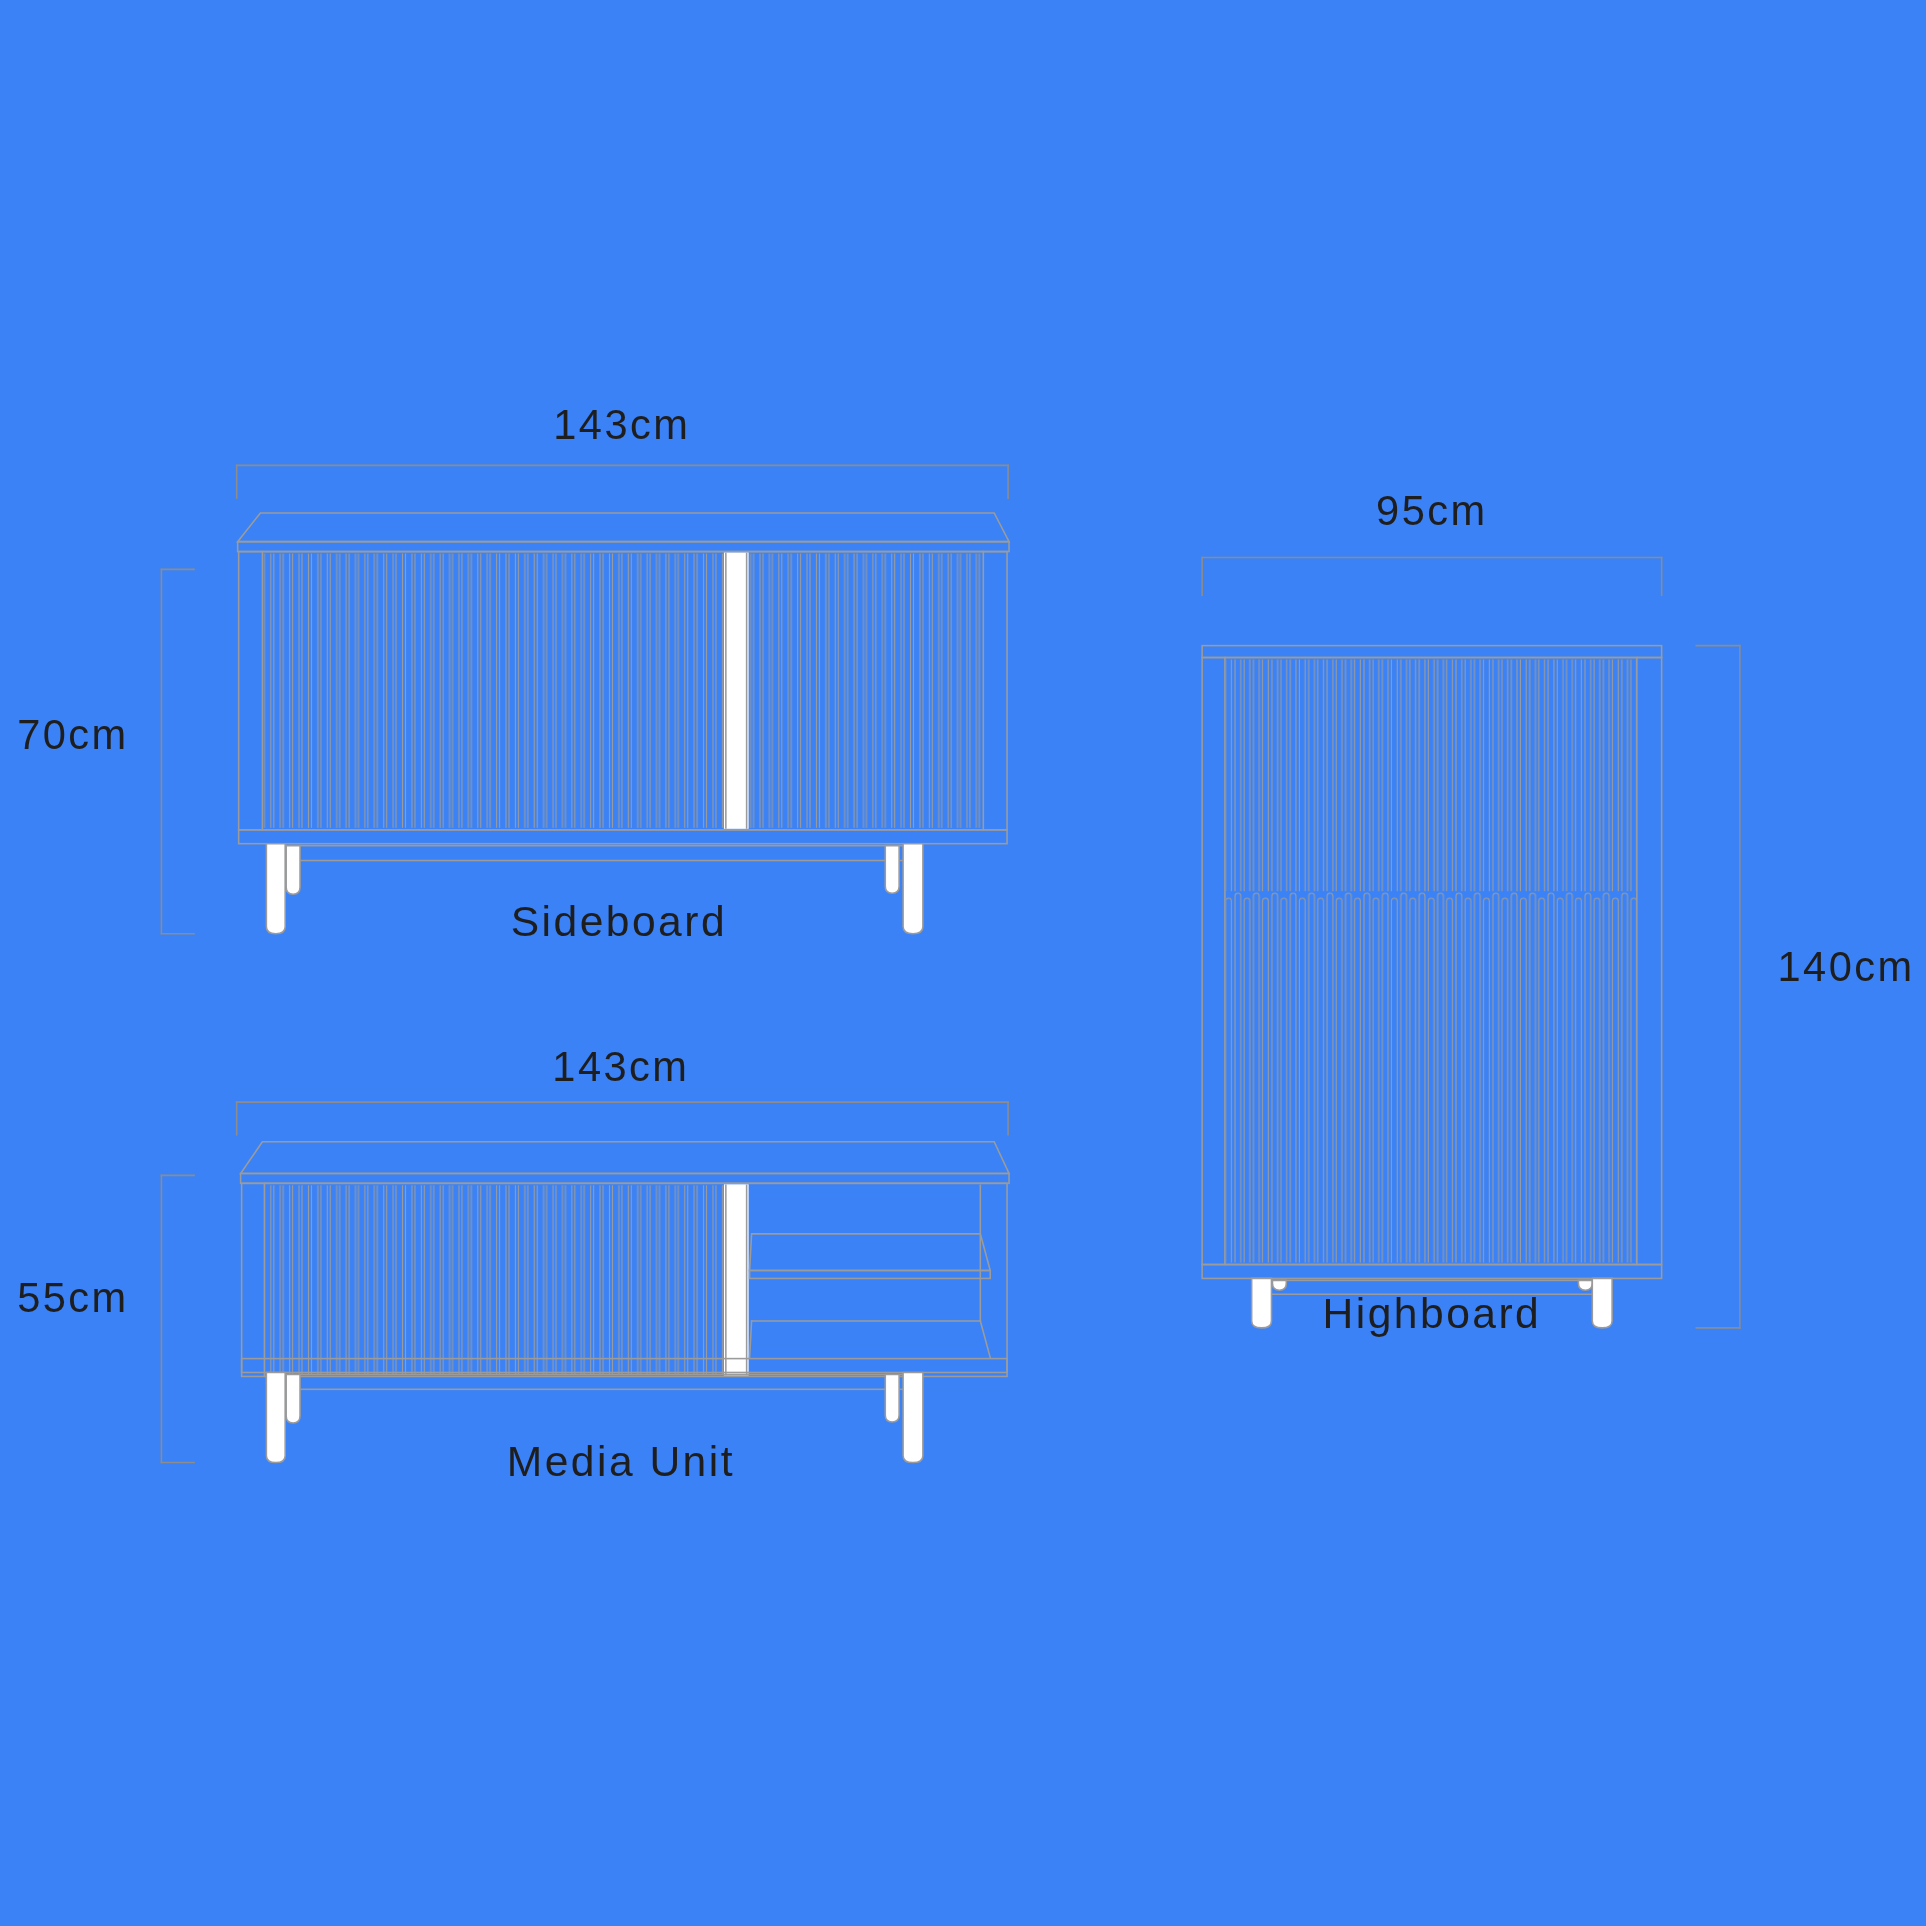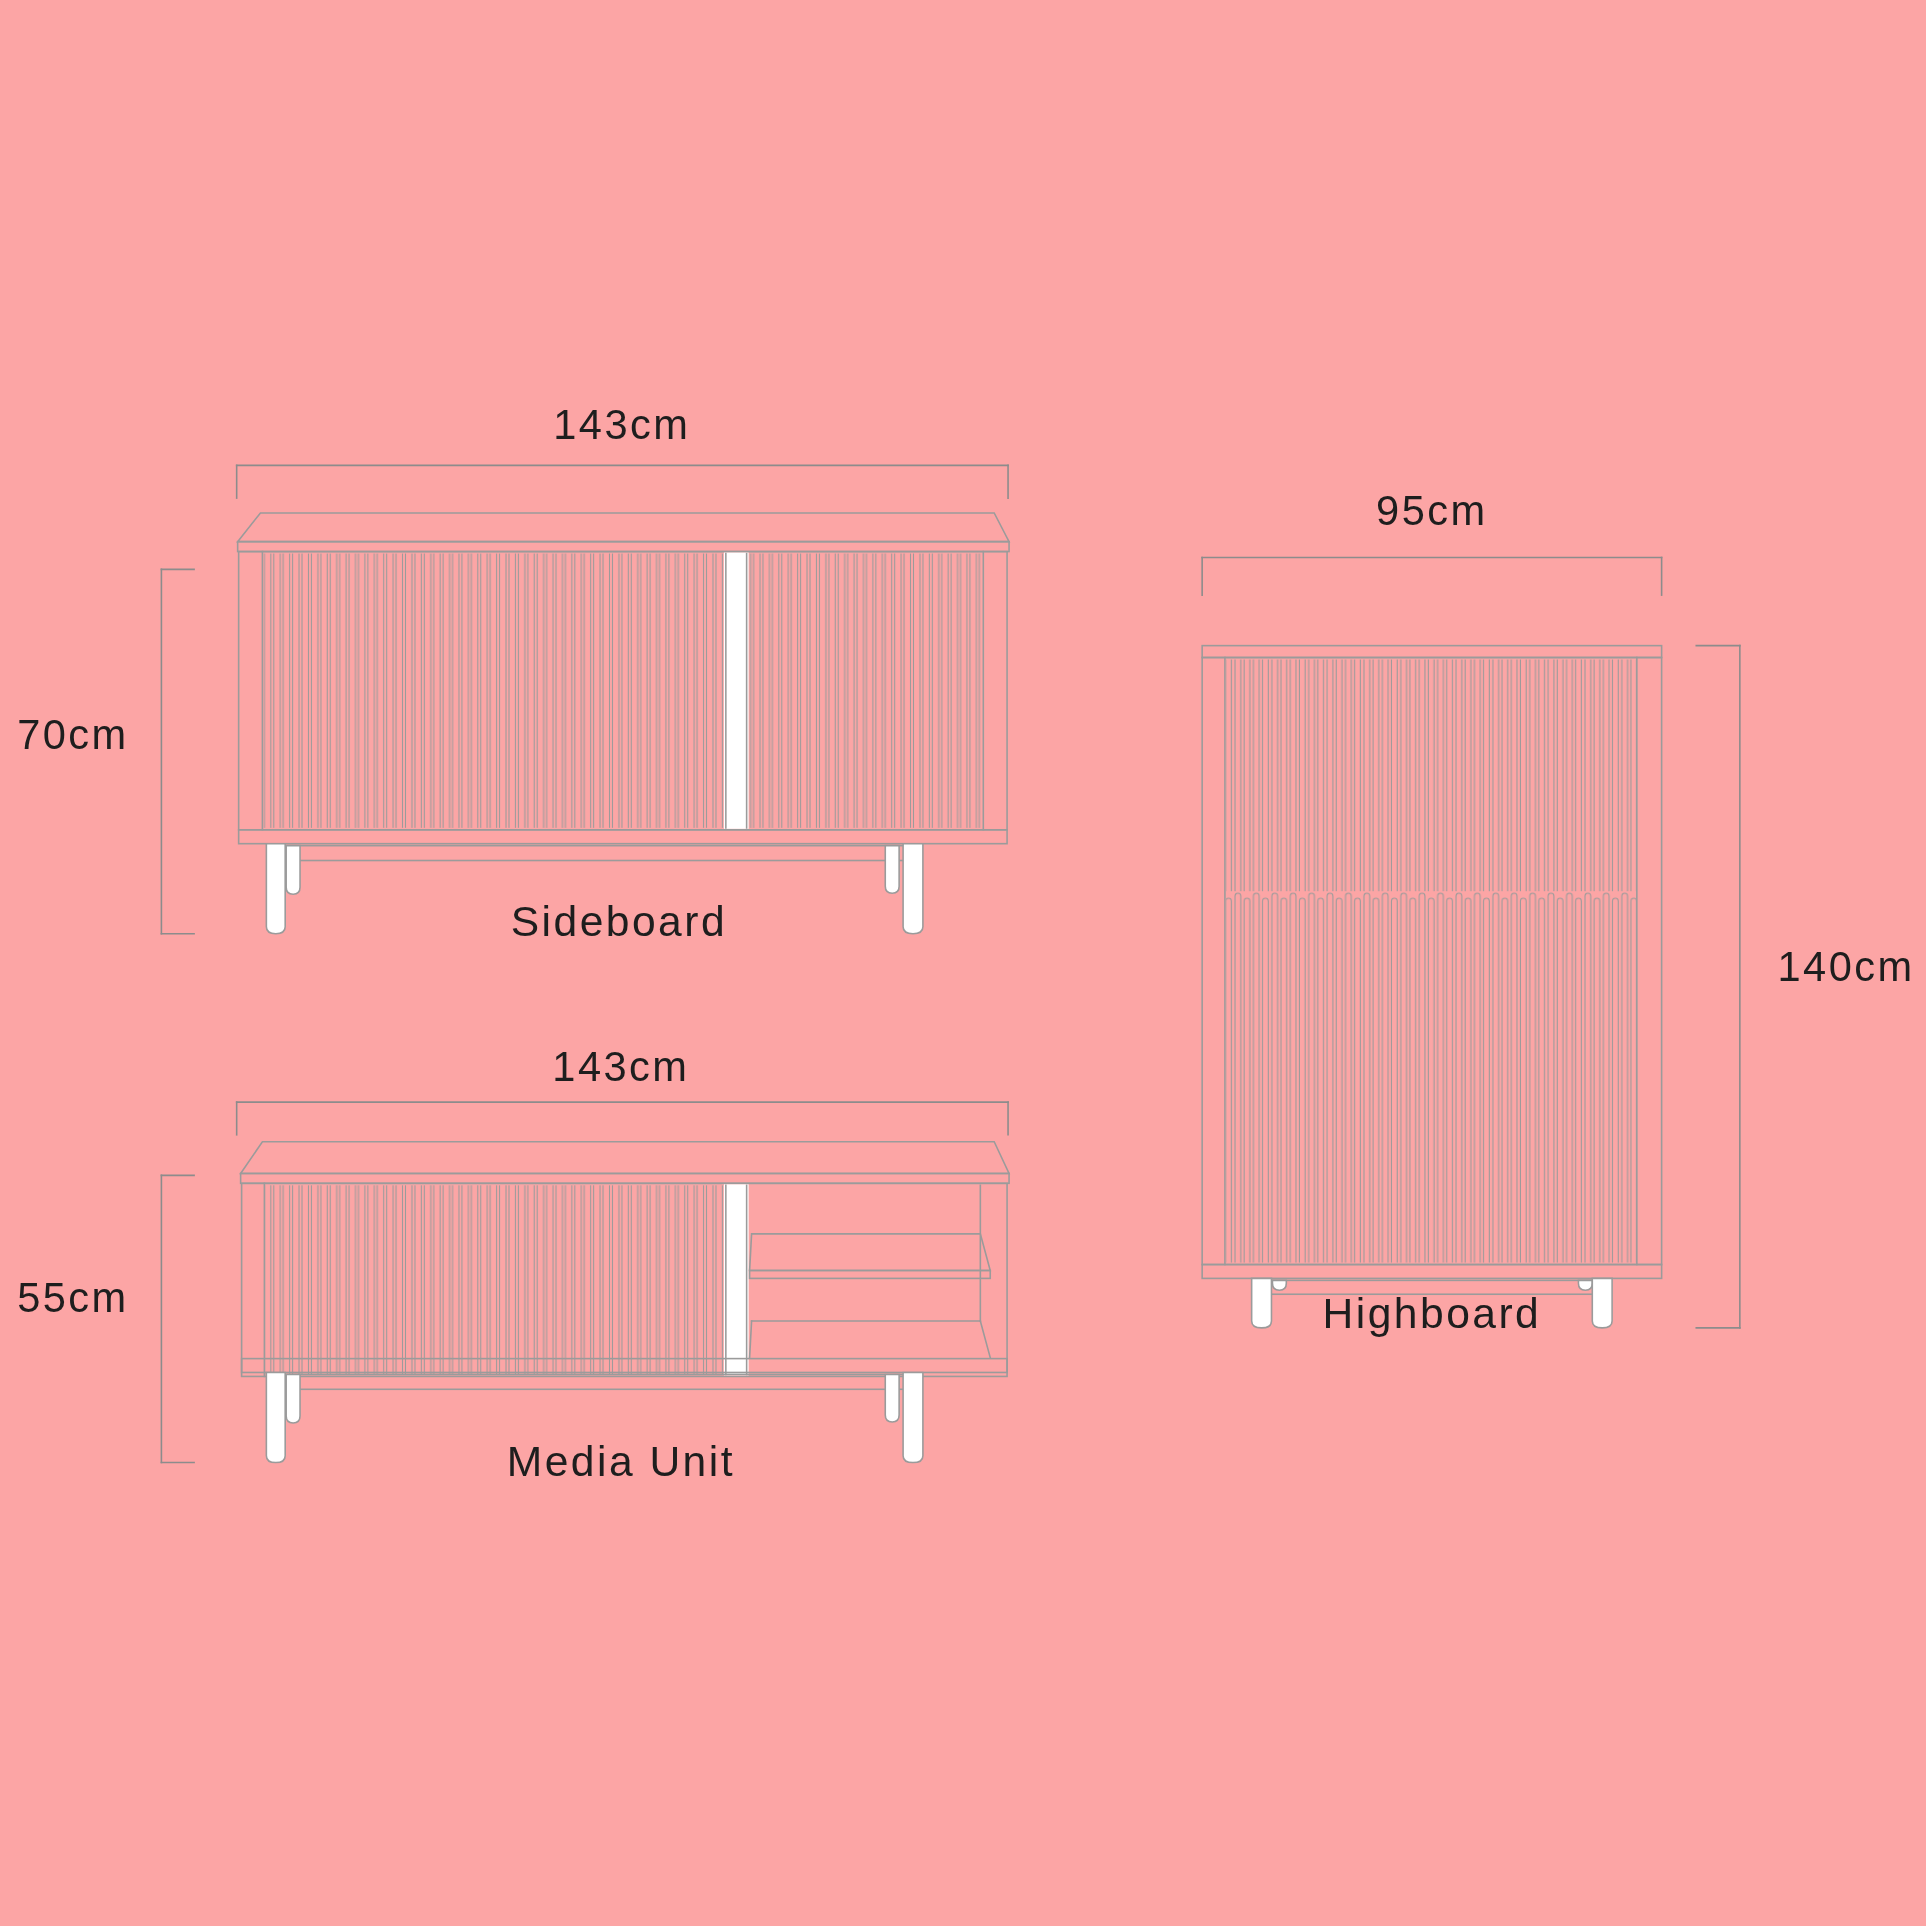--- a/index.html
+++ b/index.html
@@ -4,21 +4,21 @@
 <style>
   html, body {
     margin: 0;
     padding: 0;
     background: #ffffff;
   }
   #canvas {
     width: 1927px;
     height: 1927px;
     position: relative;
-    background: #fca5a5;
+    background: #3b82f6;
     overflow: hidden;
     text-decoration: underline;
   }
   svg {
     display: block;
     width: 1927px;
     height: 1927px;
   }
   .dim-text {
     font-family: "Liberation Sans", sans-serif;

